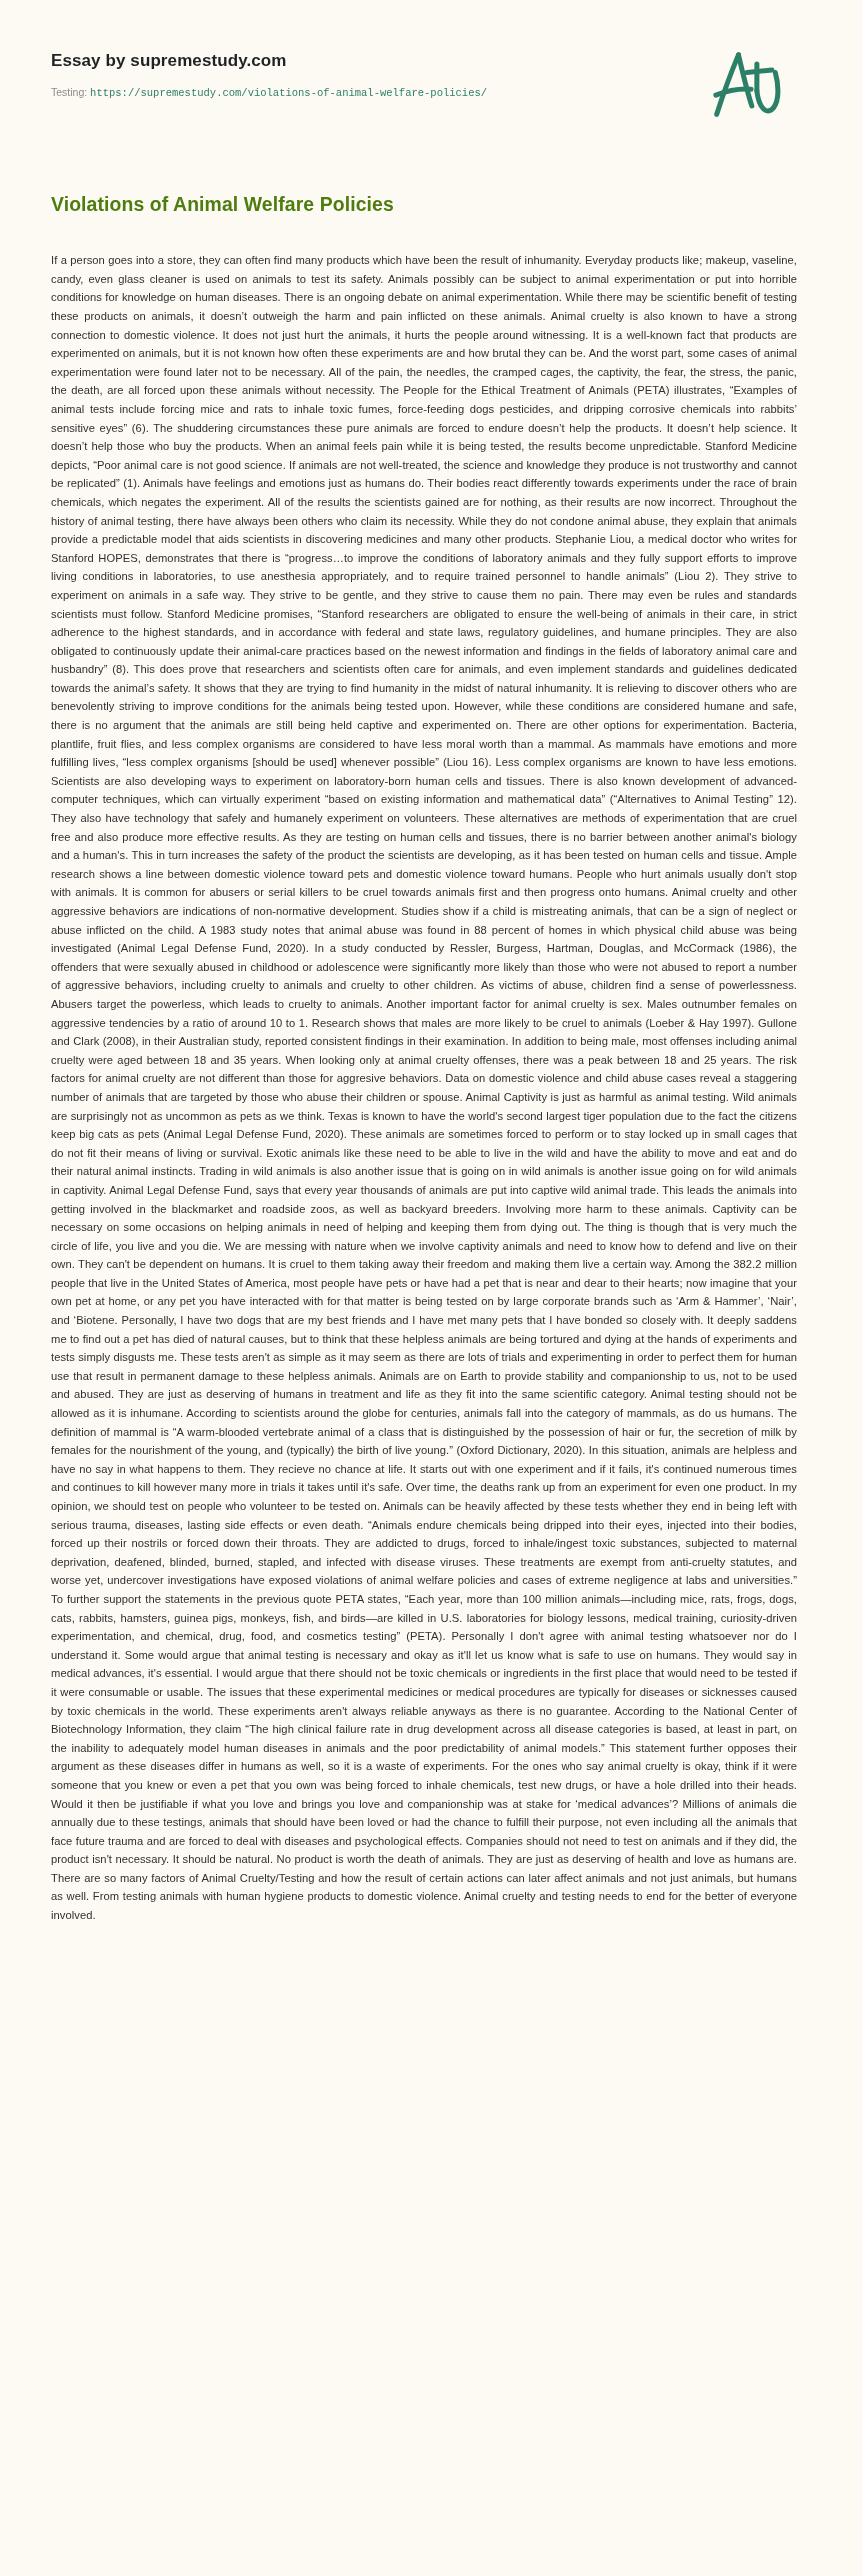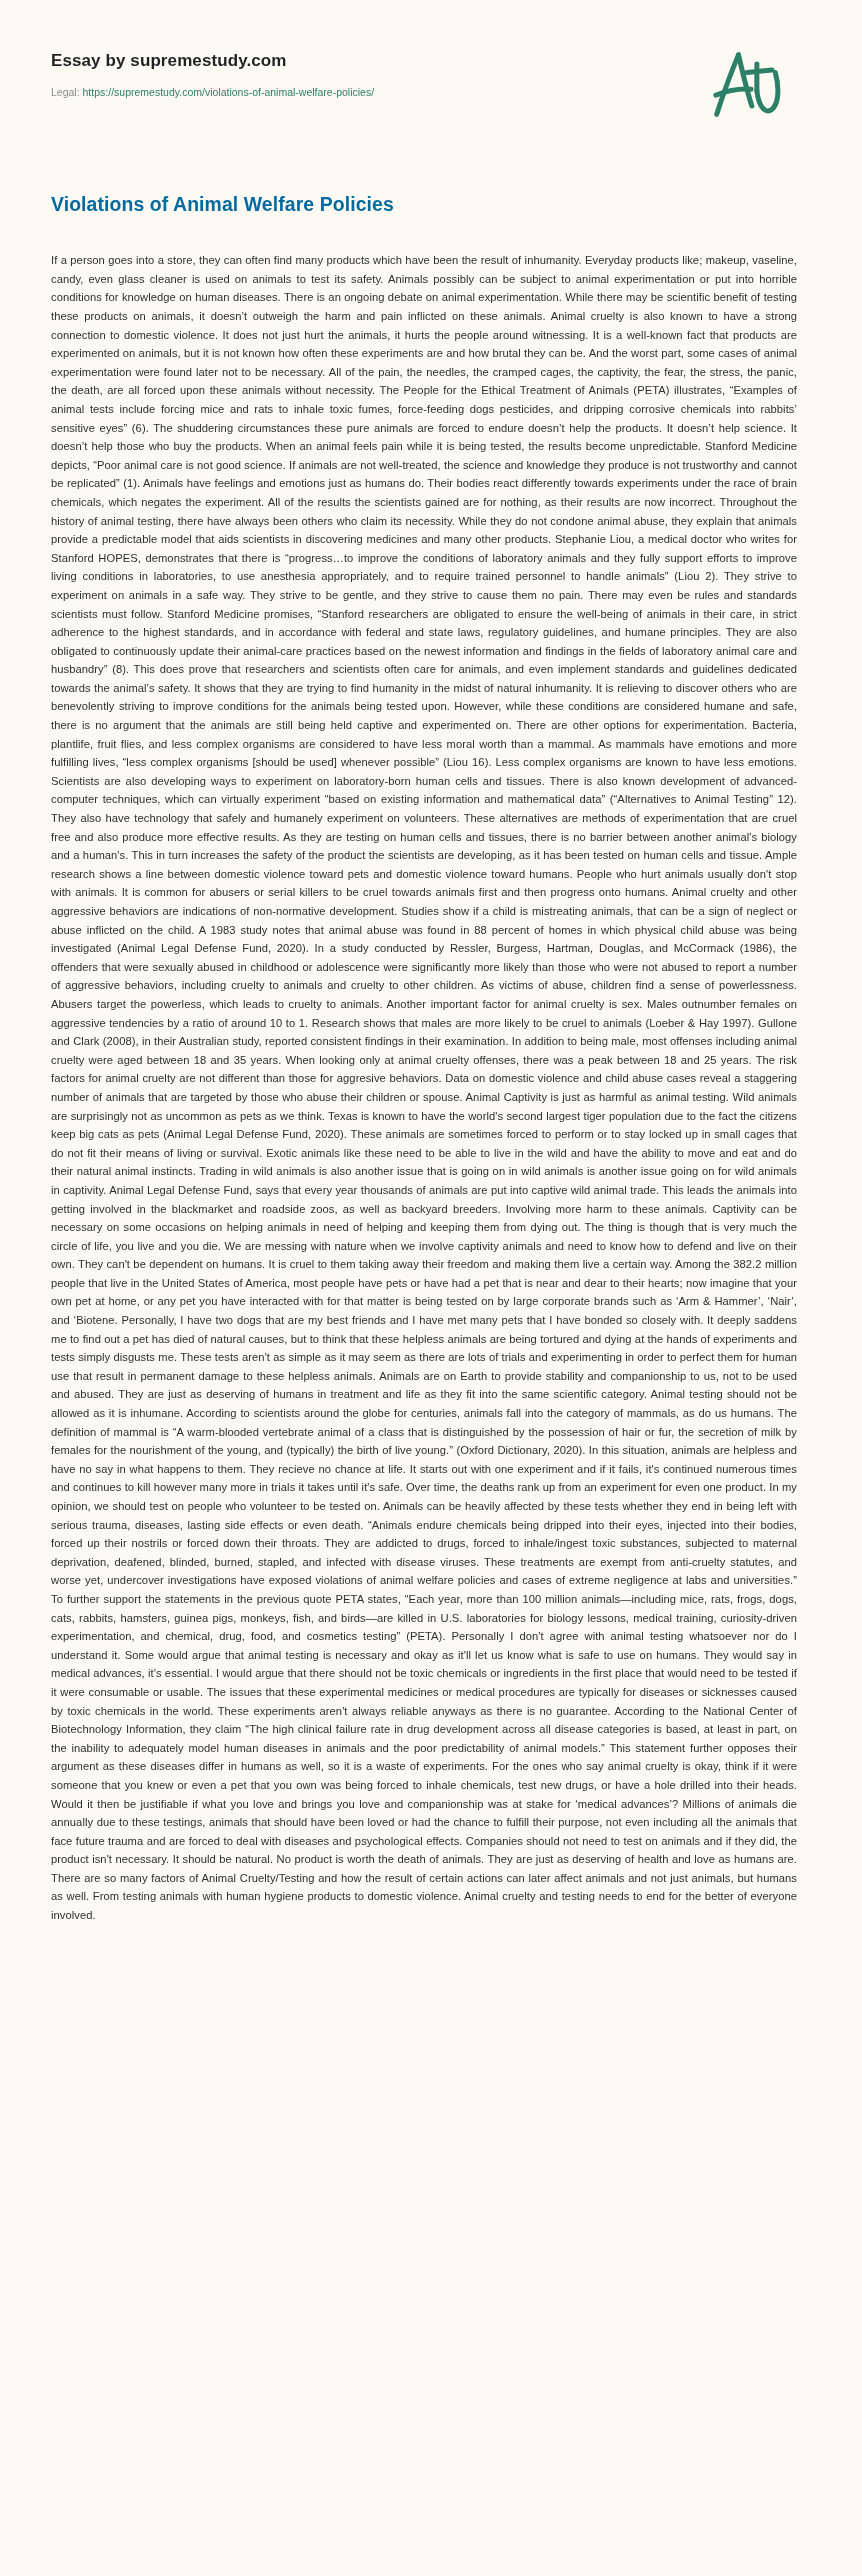--- a/index.html
+++ b/index.html
@@ -44,39 +44,40 @@
     font-size: 10.5px;
     line-height: 1.3;
     color: #8a8a86;
   }
   .source-label {
     color: #8a8a86;
   }
   .source-url {
     color: #2d8068;
     text-decoration: none;
+    font-family: Liberation Mono, monospace;
   }
 
   .brand-logo {
     position: absolute;
     right: 66px;
     top: 44px;
     width: 72px;
     height: 77px;
   }
   .brand-logo svg { display: block; width: 100%; height: 100%; }
 
   
   .doc-body {
     padding: 0 51px 59px 51px;
   }
   .doc-title {
     font-size: 19.4px;
     font-weight: bold;
-    color: #0369a1;
+    color: #4d7c0f;
     margin: 91px 0 0 0;
     line-height: 1.3;
     letter-spacing: 0.1px;
   }
   .essay-text {
     margin: 34px 0 16px 0;
     font-size: 11.2px;
     line-height: 18.6px;
     text-align: justify;
     color: #2f2f2f;
@@ -86,21 +87,21 @@
 </style>
 </head>
 <body>
 
 <div class="page">
 
   <header class="site-header">
     <div class="essay-by">Essay by supremestudy.com</div>
 
     <div class="source-line">
-      <span class="source-label">Legal:</span>
+      <span class="source-label">Testing:</span>
       <a class="source-url" href="#">https://supremestudy.com/violations-of-animal-welfare-policies/</a>
     </div>
 
     <div class="brand-logo">
       <svg viewBox="0 0 86 92" xmlns="http://www.w3.org/2000/svg" fill="none" stroke="#2d8068" stroke-linecap="round" stroke-linejoin="round">
         <path d="M8 84 C15 62, 26 32, 34 13" stroke-width="6"></path>
         <path d="M34 13 C38 30, 44 56, 50 74" stroke-width="6"></path>
         <path d="M7 61 C20 56, 36 53, 49 54" stroke-width="6"></path>
         <path d="M56 24 L56 56" stroke-width="6"></path>
         <path d="M44 34 L74 31" stroke-width="6"></path>

